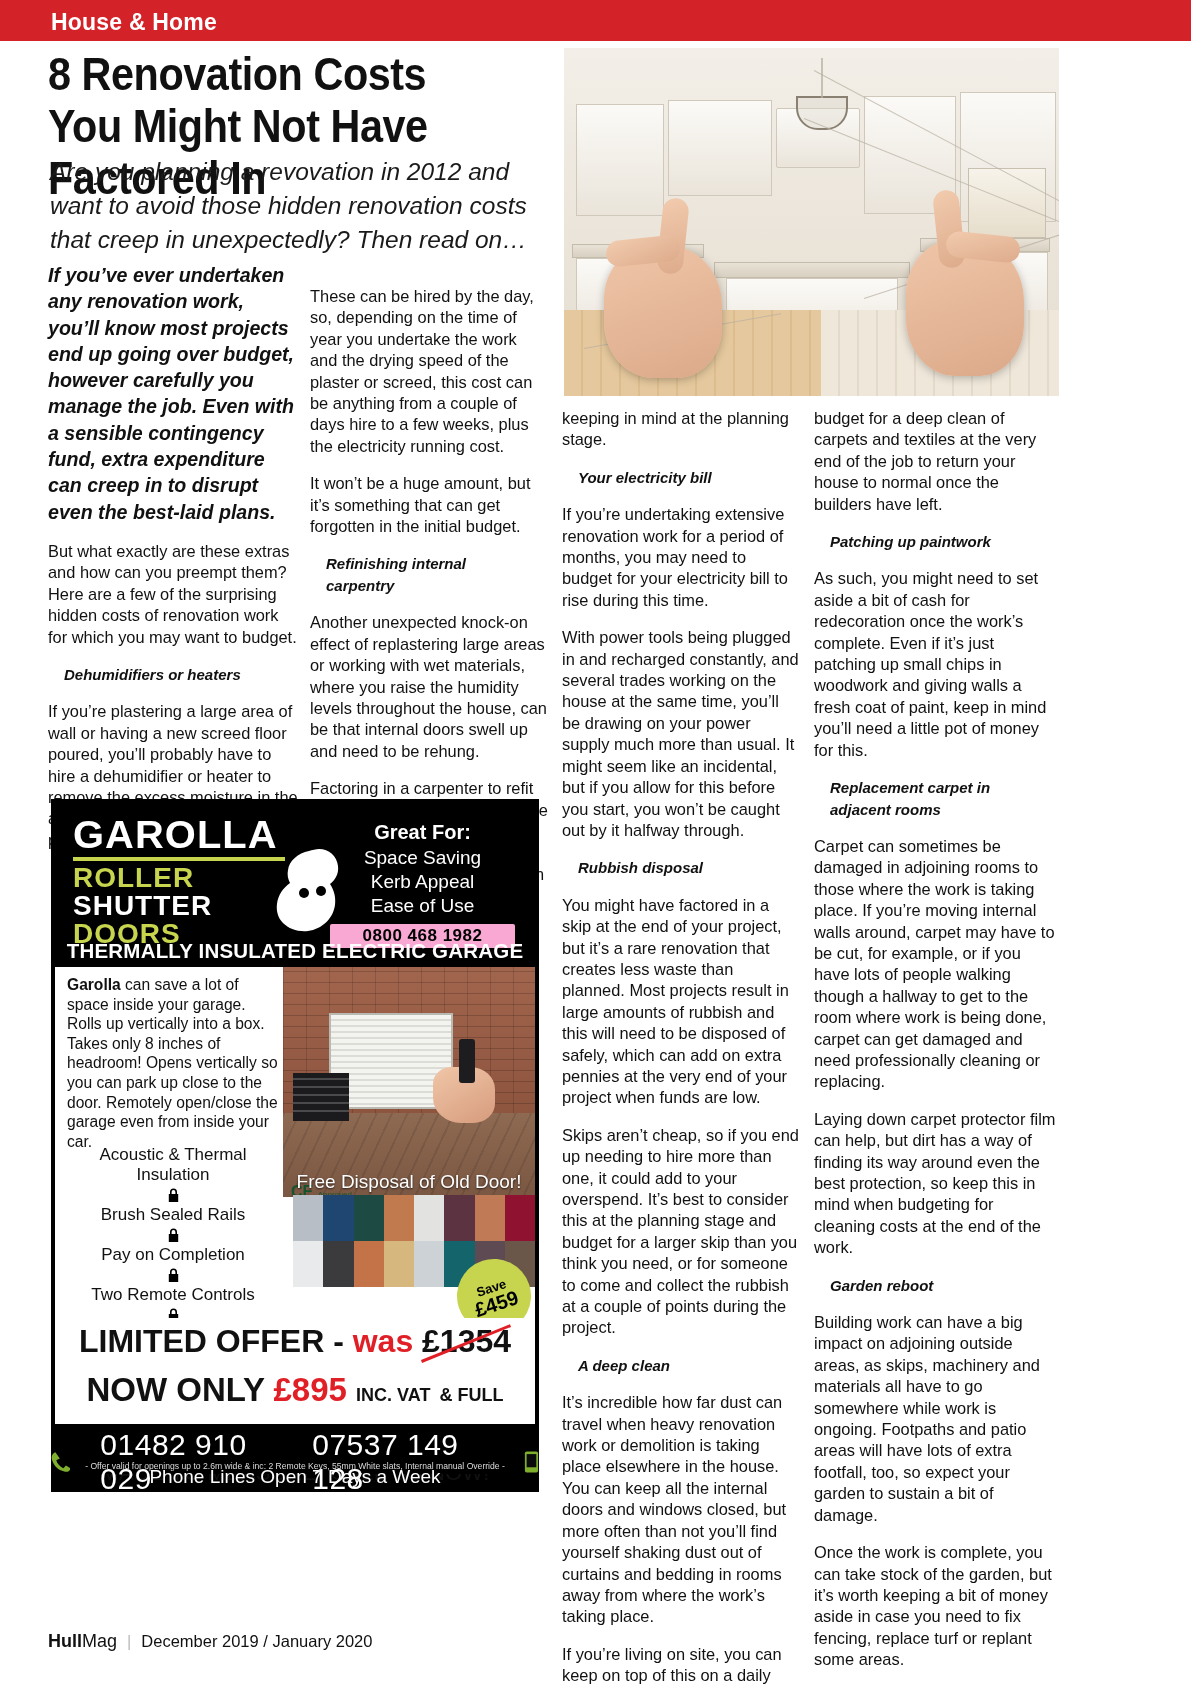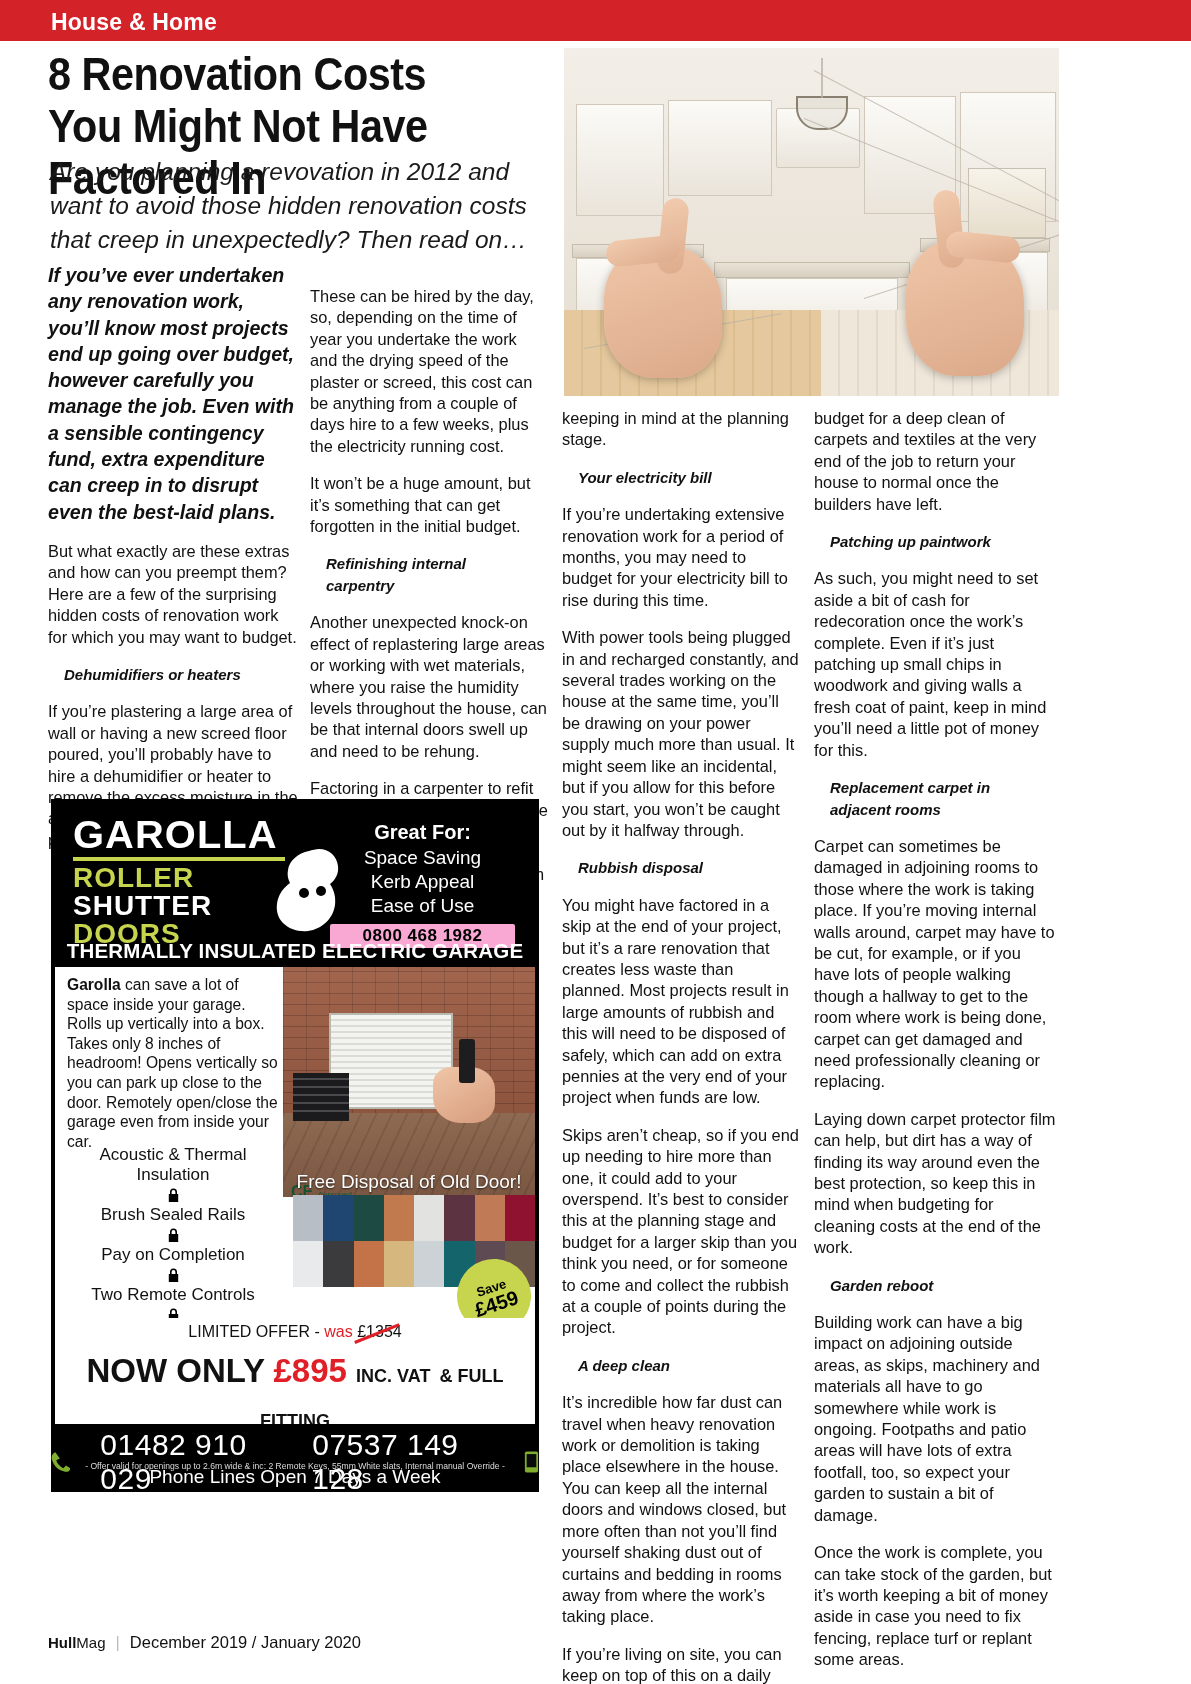--- a/index.html
+++ b/index.html
@@ -265,21 +265,21 @@
     display: flex; flex-direction: column; align-items: center; justify-content: center;
     transform: rotate(-18deg);
     font-weight: bold; line-height: 17px;
   }
   .save-badge .s1 { font-size: 13px; }
   .save-badge .s2 { font-size: 20px; }
   .offer {
     position: absolute; left: 4px; top: 519px; width: 480px; height: 106px;
     background: #ffffff; text-align: center; padding-top: 5px;
   }
-  .offer-l1 { font-size: 16px; font-weight: normal; color: #111; }
+  .offer-l1 { font-size: 32px; font-weight: bold; color: #111; }
   .offer-l1 .was { color: #e01f26; }
   .offer-l1 .strike { position: relative; }
   .offer-l1 .strike::after {
     content: ""; position: absolute; left: -4px; top: 52%; width: 108%; height: 3px;
     background: #e01f26; transform: rotate(-22deg);
   }
   .offer-l2 { font-size: 33px; font-weight: bold; color: #111; line-height: 40px; margin-top: 10px; }
   .offer-l2 .price { color: #e01f26; }
   .offer-l2 .small { font-size: 18px; }
   .offer-l3 { font-size: 22px; color: #111; letter-spacing: .2px; }
@@ -300,21 +300,21 @@
     position: absolute; left: 0; bottom: 3px; width: 100%;
     text-align: center; color: #dddddd; font-size: 8.6px;
   }
 
   
   .footer {
     position: absolute; left: 48px; bottom: 32px;
     display: flex; align-items: baseline; gap: 10px;
     font-size: 16.5px; color: #111;
   }
-  .footer .brand { font-weight: bold; font-size: 15px; text-align: right; }
+  .footer .brand { font-weight: bold; font-size: 18px; text-align: right; }
   .footer .brand .mag { font-weight: normal; }
   .footer .sep { color: #bbb; }
 </style>
 </head>
 <body>
 
 <div class="topbar">
   <div class="topbar-title">House &amp; Home</div>
 </div>
 

